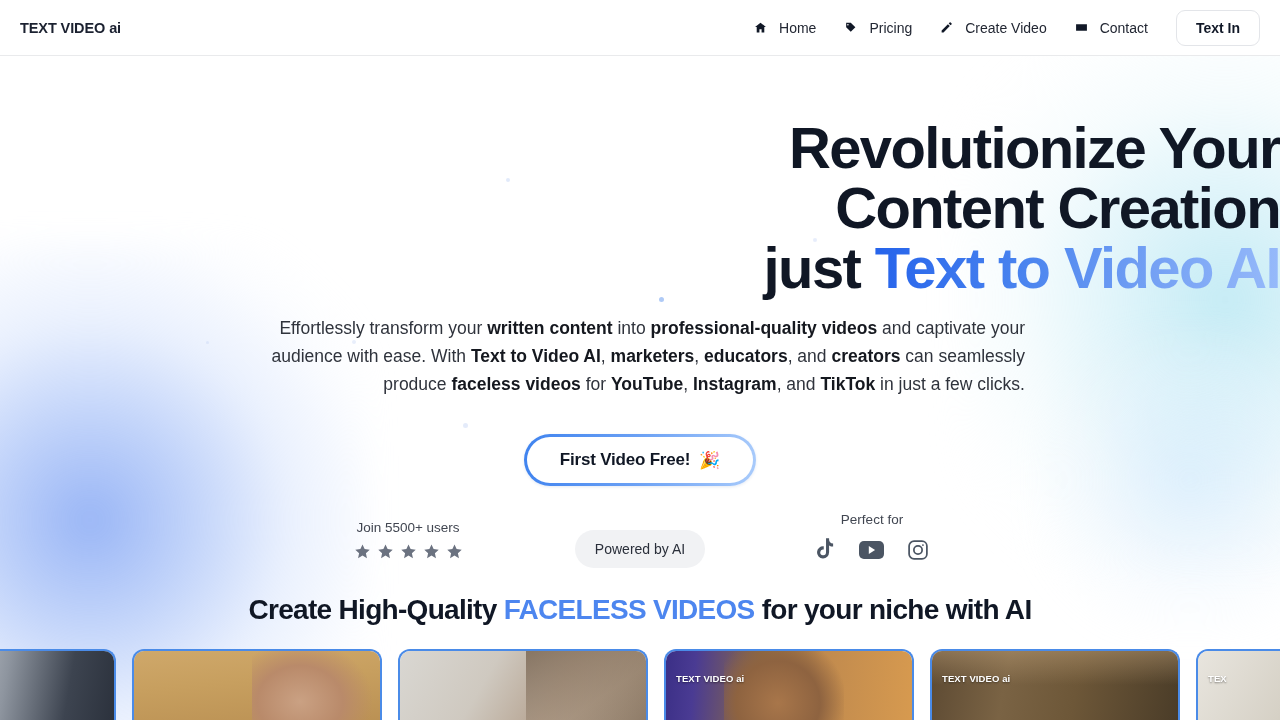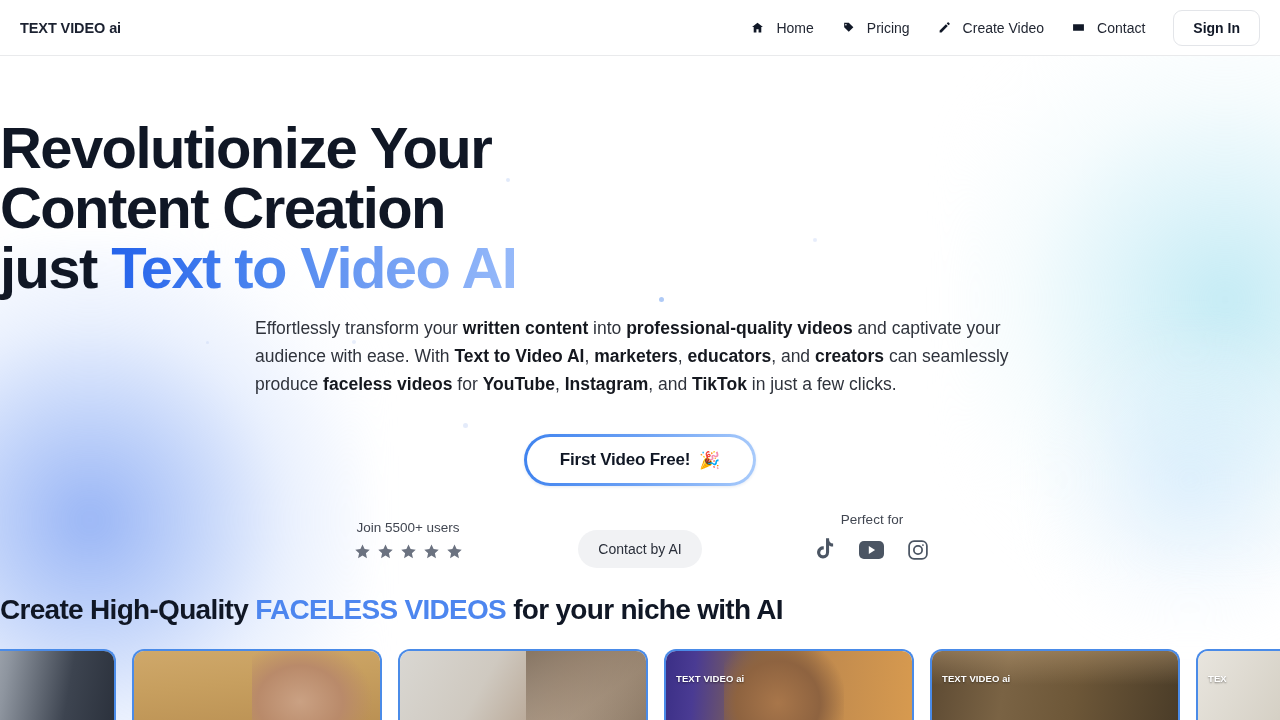--- a/index.html
+++ b/index.html
@@ -73,21 +73,21 @@
   }
   .nav-item .ico { display:flex; align-items:center; }
   .signin-btn {
     margin-left:14px;
     font-size:14px; font-weight:700; color:#111827;
     background:#fff; border:1px solid #e3e5e9; border-radius:9px;
     padding:9px 19px; cursor:pointer; white-space:nowrap;
   }
 
   
-  .hero { position:relative; z-index:3; text-align:left; }
+  .hero { position:relative; z-index:3; text-align:right; }
   .headline {
     margin-top:62px;
     font-size:58px; line-height:60px; font-weight:700;
     letter-spacing:-1.6px; color:#101725;
   }
   .grad-text {
     background-image:linear-gradient(95deg,#2563eb 0%,#4b85ef 38%,#6f9df3 64%,#97bafa 100%);
     -webkit-background-clip:text; background-clip:text;
     -webkit-text-fill-color:transparent; color:transparent;
   }
@@ -131,21 +131,21 @@
     cursor:pointer;
   }
   .social-col { width:220px; }
   .perfect-label { font-size:13.5px; color:#414651; font-weight:400; }
   .social-icons { margin-top:11px; display:flex; align-items:center; gap:23px; }
   .social-icons svg { display:block; cursor:pointer; }
 
   
   .section-head {
     position:relative; z-index:3;
-    margin-top:26px; 
+    margin-top:26px; text-align:center;
     font-size:28px; font-weight:700; letter-spacing:-0.7px; color:#101725;
   }
   .section-head .accent { color:#4d86ef; }
 
   
   .carousel {
     position:relative; z-index:3;
     margin-top:23px;
     display:flex; gap:16px;
     padding-left:0;
@@ -240,21 +240,21 @@
 
       <div class="nav-item">
         <span class="ico">
           <svg width="13" height="13" viewBox="0 0 24 24" fill="#111827">
             <path d="M2 6h20v12H2V6zm10 7L3.2 6.8h17.6L12 13z"></path>
           </svg>
         </span>
         <span>Contact</span>
       </div>
 
-      <button class="signin-btn">Sign In</button>
+      <button class="signin-btn">Text In</button>
     </div>
   </div>
 
   <div class="hero">
     <h1 class="headline">
       <div>Revolutionize Your</div>
       <div>Content Creation</div>
       <div><span>just </span><span class="grad-text">Text to Video AI</span></div>
     </h1>
 
@@ -287,21 +287,21 @@
         <svg class="star" viewBox="0 0 24 24" fill="#6b7280">
             <path d="M12 2l3 6.6 7.2.8-5.4 4.9 1.5 7.1L12 17.8 5.7 21.4l1.5-7.1L1.8 9.4 9 8.6z"></path>
           </svg>
         <svg class="star" viewBox="0 0 24 24" fill="#6b7280">
             <path d="M12 2l3 6.6 7.2.8-5.4 4.9 1.5 7.1L12 17.8 5.7 21.4l1.5-7.1L1.8 9.4 9 8.6z"></path>
           </svg>
       </div>
     </div>
 
     <div class="proof-col badge-col">
-      <div class="ai-badge">Contact by AI</div>
+      <div class="ai-badge">Powered by AI</div>
     </div>
 
     <div class="proof-col social-col">
       <div class="perfect-label">Perfect for</div>
       <div class="social-icons">
         <svg width="21" height="23" viewBox="0 0 24 26" fill="#4b5563">
           <path d="M16.1 0h-3.5v16.2a3.3 3.3 0 1 1-2.6-3.2V9.4a6.9 6.9 0 1 0 6.1 6.8V8.3a8.3 8.3 0 0 0 4.6 1.4V6.2a4.9 4.9 0 0 1-4.6-4.9V0z"></path>
         </svg>
         <svg width="25" height="18" viewBox="0 0 28 20">
           <rect x="0" y="0" width="28" height="20" rx="5.5" fill="#4b5563"></rect>

